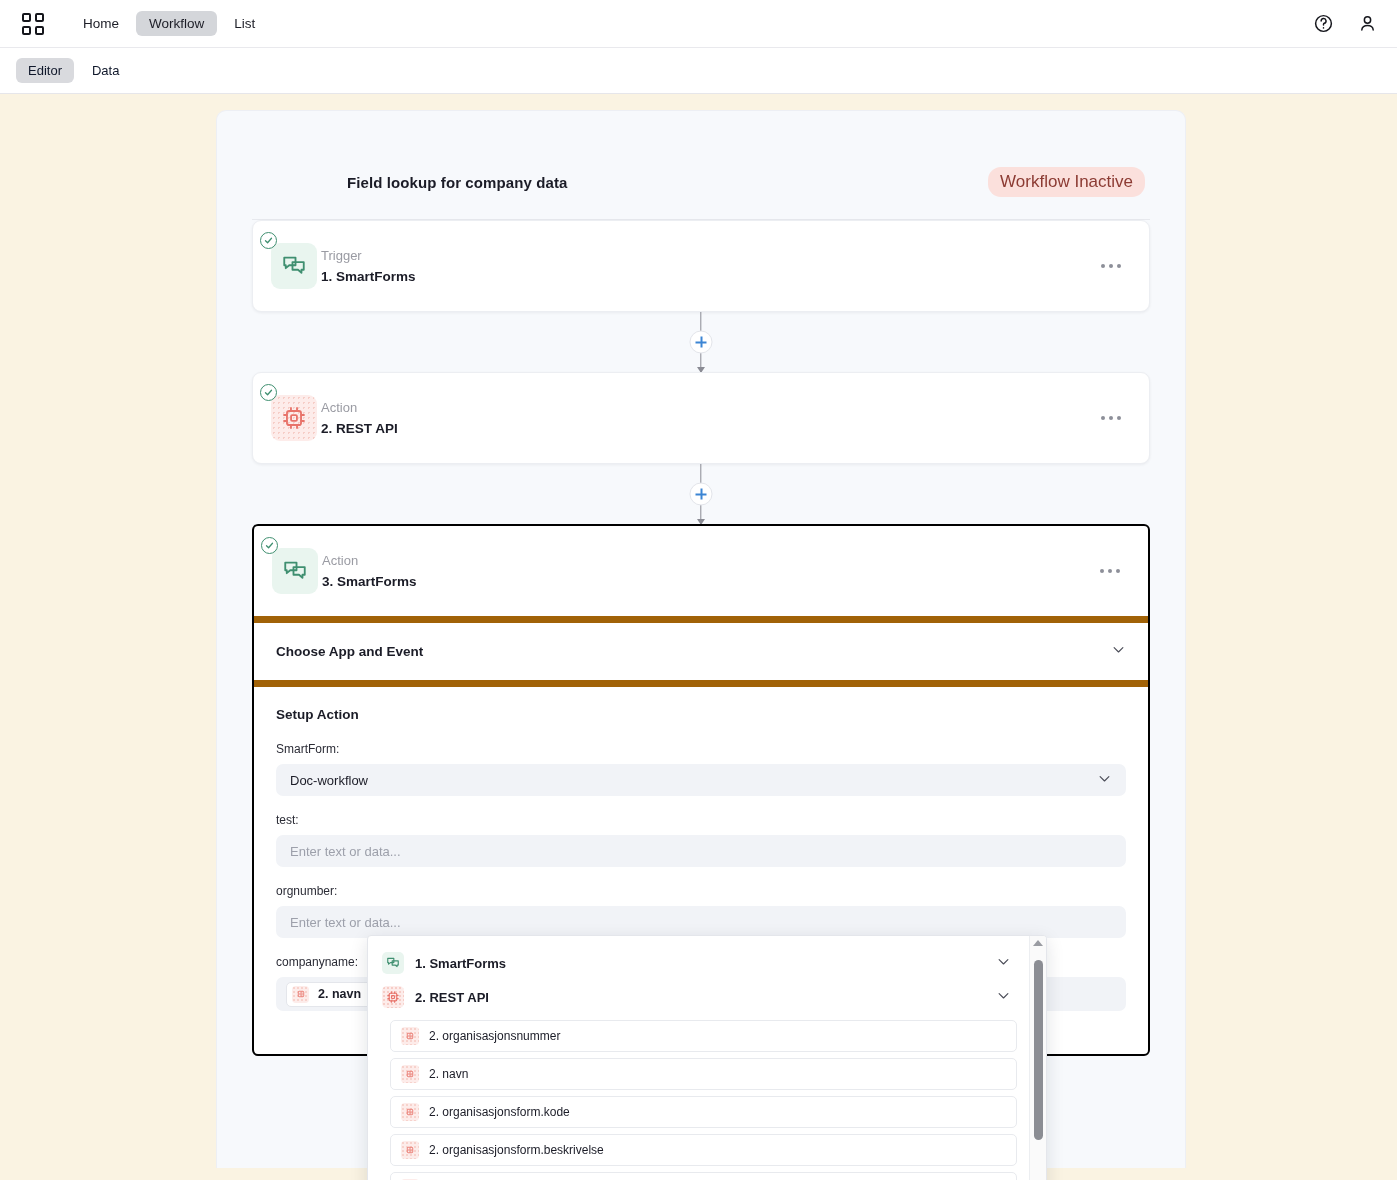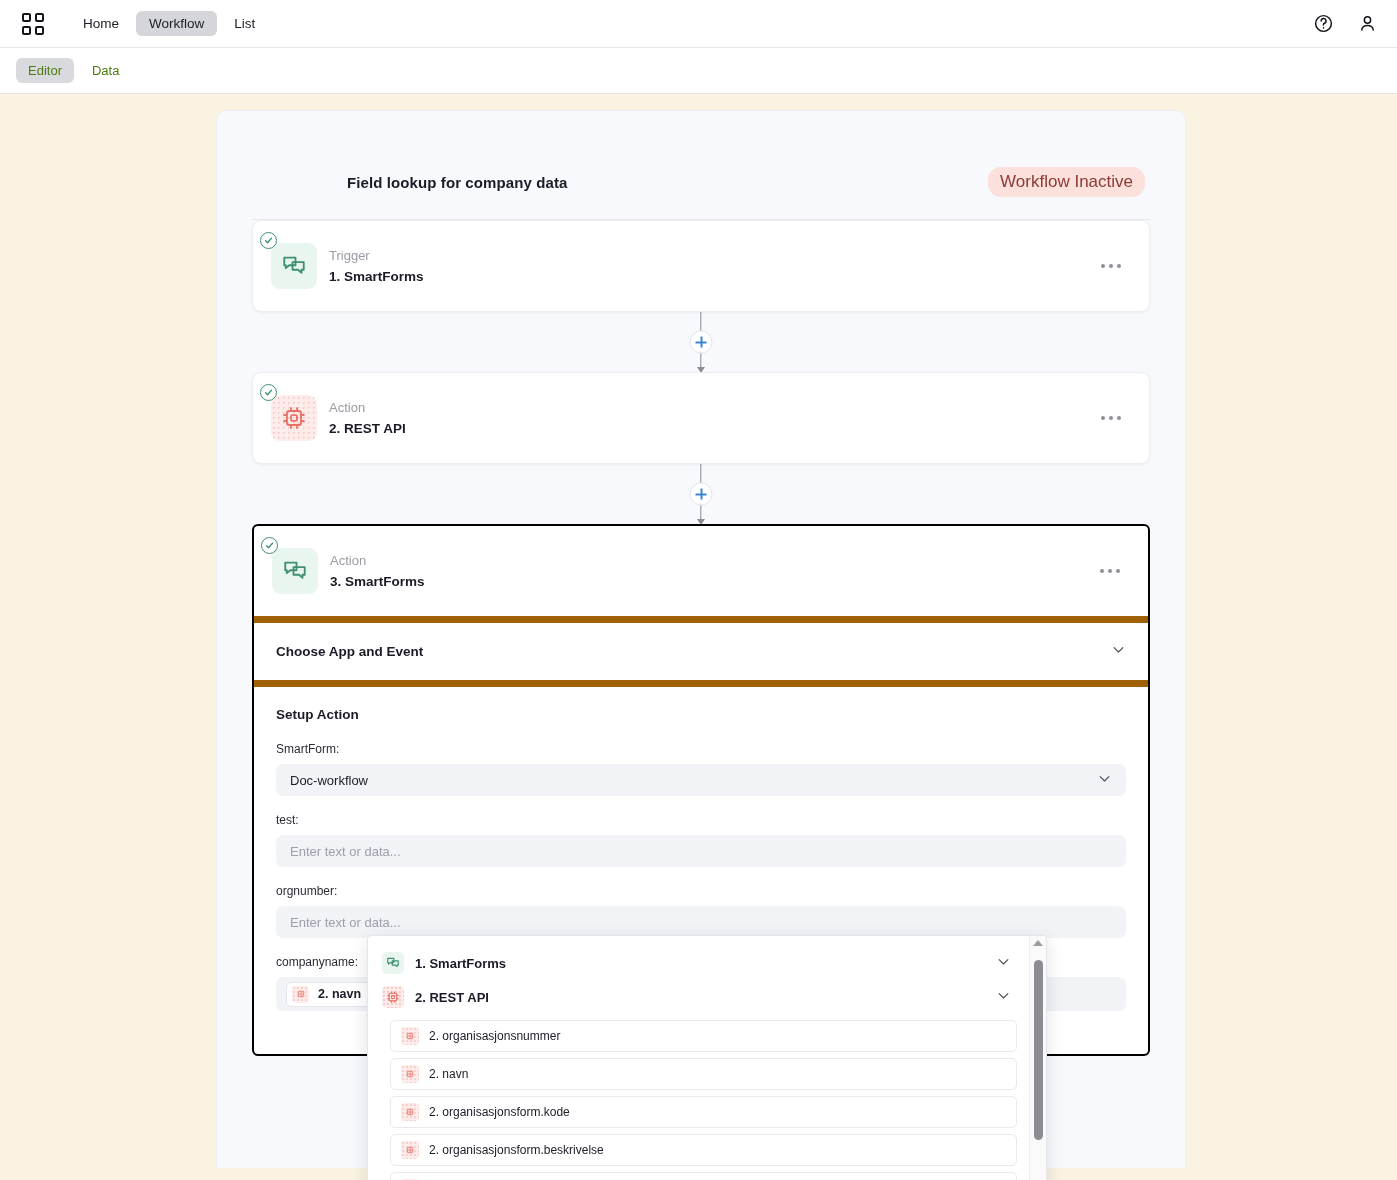--- a/index.html
+++ b/index.html
@@ -32,21 +32,21 @@
   
   .subbar {
     height: 47px;
     background: #ffffff;
     border-top: 1px solid #e9e9ed;
     border-bottom: 1px solid #e6e6ea;
     display: flex;
     align-items: center;
     padding: 0 16px;
   }
-  .subtab { font-size: 13px; color: #4d7c0f; padding: 6px 12px; border-radius: 6px; cursor: pointer; margin-right: 6px; line-height: 1; }
+  .subtab { font-size: 13px; color: #0f172a; padding: 6px 12px; border-radius: 6px; cursor: pointer; margin-right: 6px; line-height: 1; }
   .subtab.active { background: #d9dade; }
 
   
   .page {
     position: absolute; top: 94px; left: 0; right: 0; bottom: 0;
     background: #faf3e2;
   }
   .canvas {
     position: absolute;
     left: 216px; top: 16px; width: 970px; bottom: 12px;
@@ -99,21 +99,21 @@
     background: #fdecea;
     background-image: radial-gradient(#f6cdc7 1px, transparent 1px);
     background-size: 5px 5px;
   }
   .check-badge {
     position: absolute; top: -11px; left: -11px;
     width: 17px; height: 17px; border-radius: 50%;
     background: #ffffff; border: 1.4px solid #3f8f70;
     display: flex; align-items: center; justify-content: center;
   }
-  .node-text { margin-left: 12px; }
+  .node-text { margin-left: 4px; }
   .node-kind { font-size: 13px; color: #9a9ba3; margin-bottom: 8px; line-height: 1; }
   .node-name { font-size: 13.5px; color: #1b1c27; font-weight: bold; line-height: 1; }
   .dots { margin-left: auto; display: flex; gap: 4px; cursor: pointer; padding: 6px; }
   .dots span { width: 4px; height: 4px; border-radius: 50%; background: #8d8f99; display: block; }
 
   
   .connector { height: 60px; position: relative; }
   .connector .line { position: absolute; left: 50%; top: 0; width: 1.4px; height: 60px; background: #8a8b94; transform: translateX(-50%); }
   .connector .plus {
     position: absolute; left: 50%; top: 50%; transform: translate(-50%, -50%);

